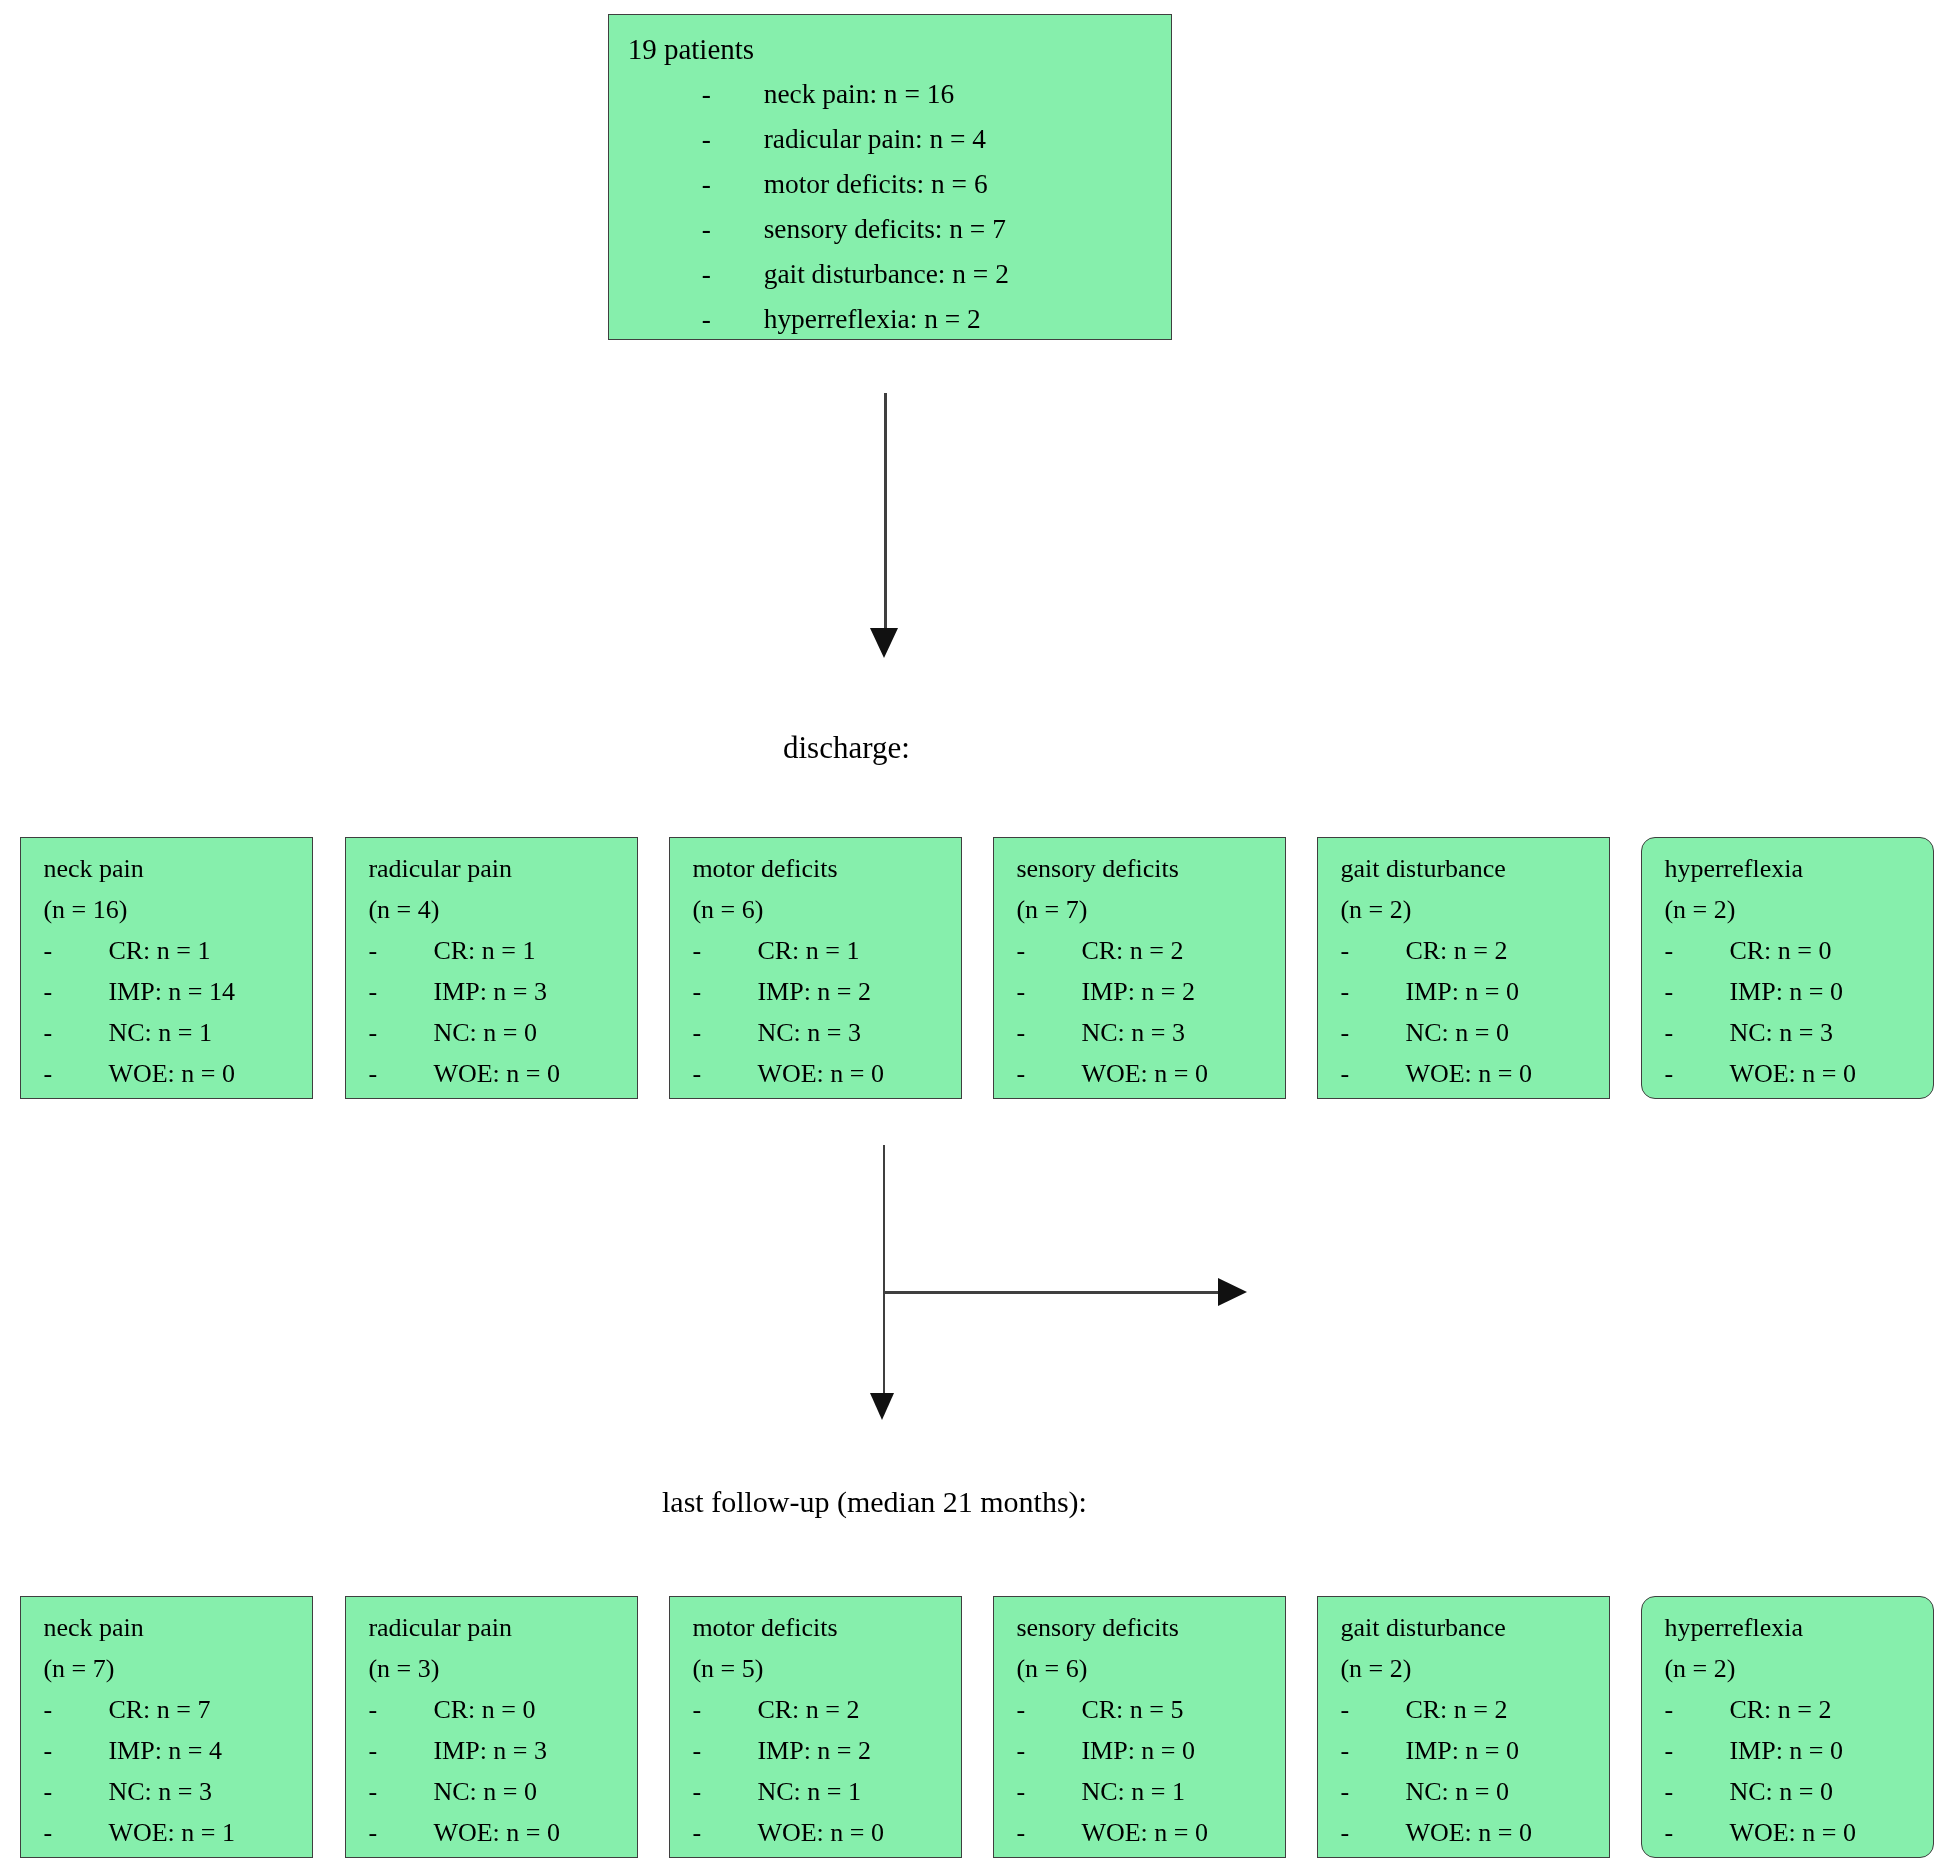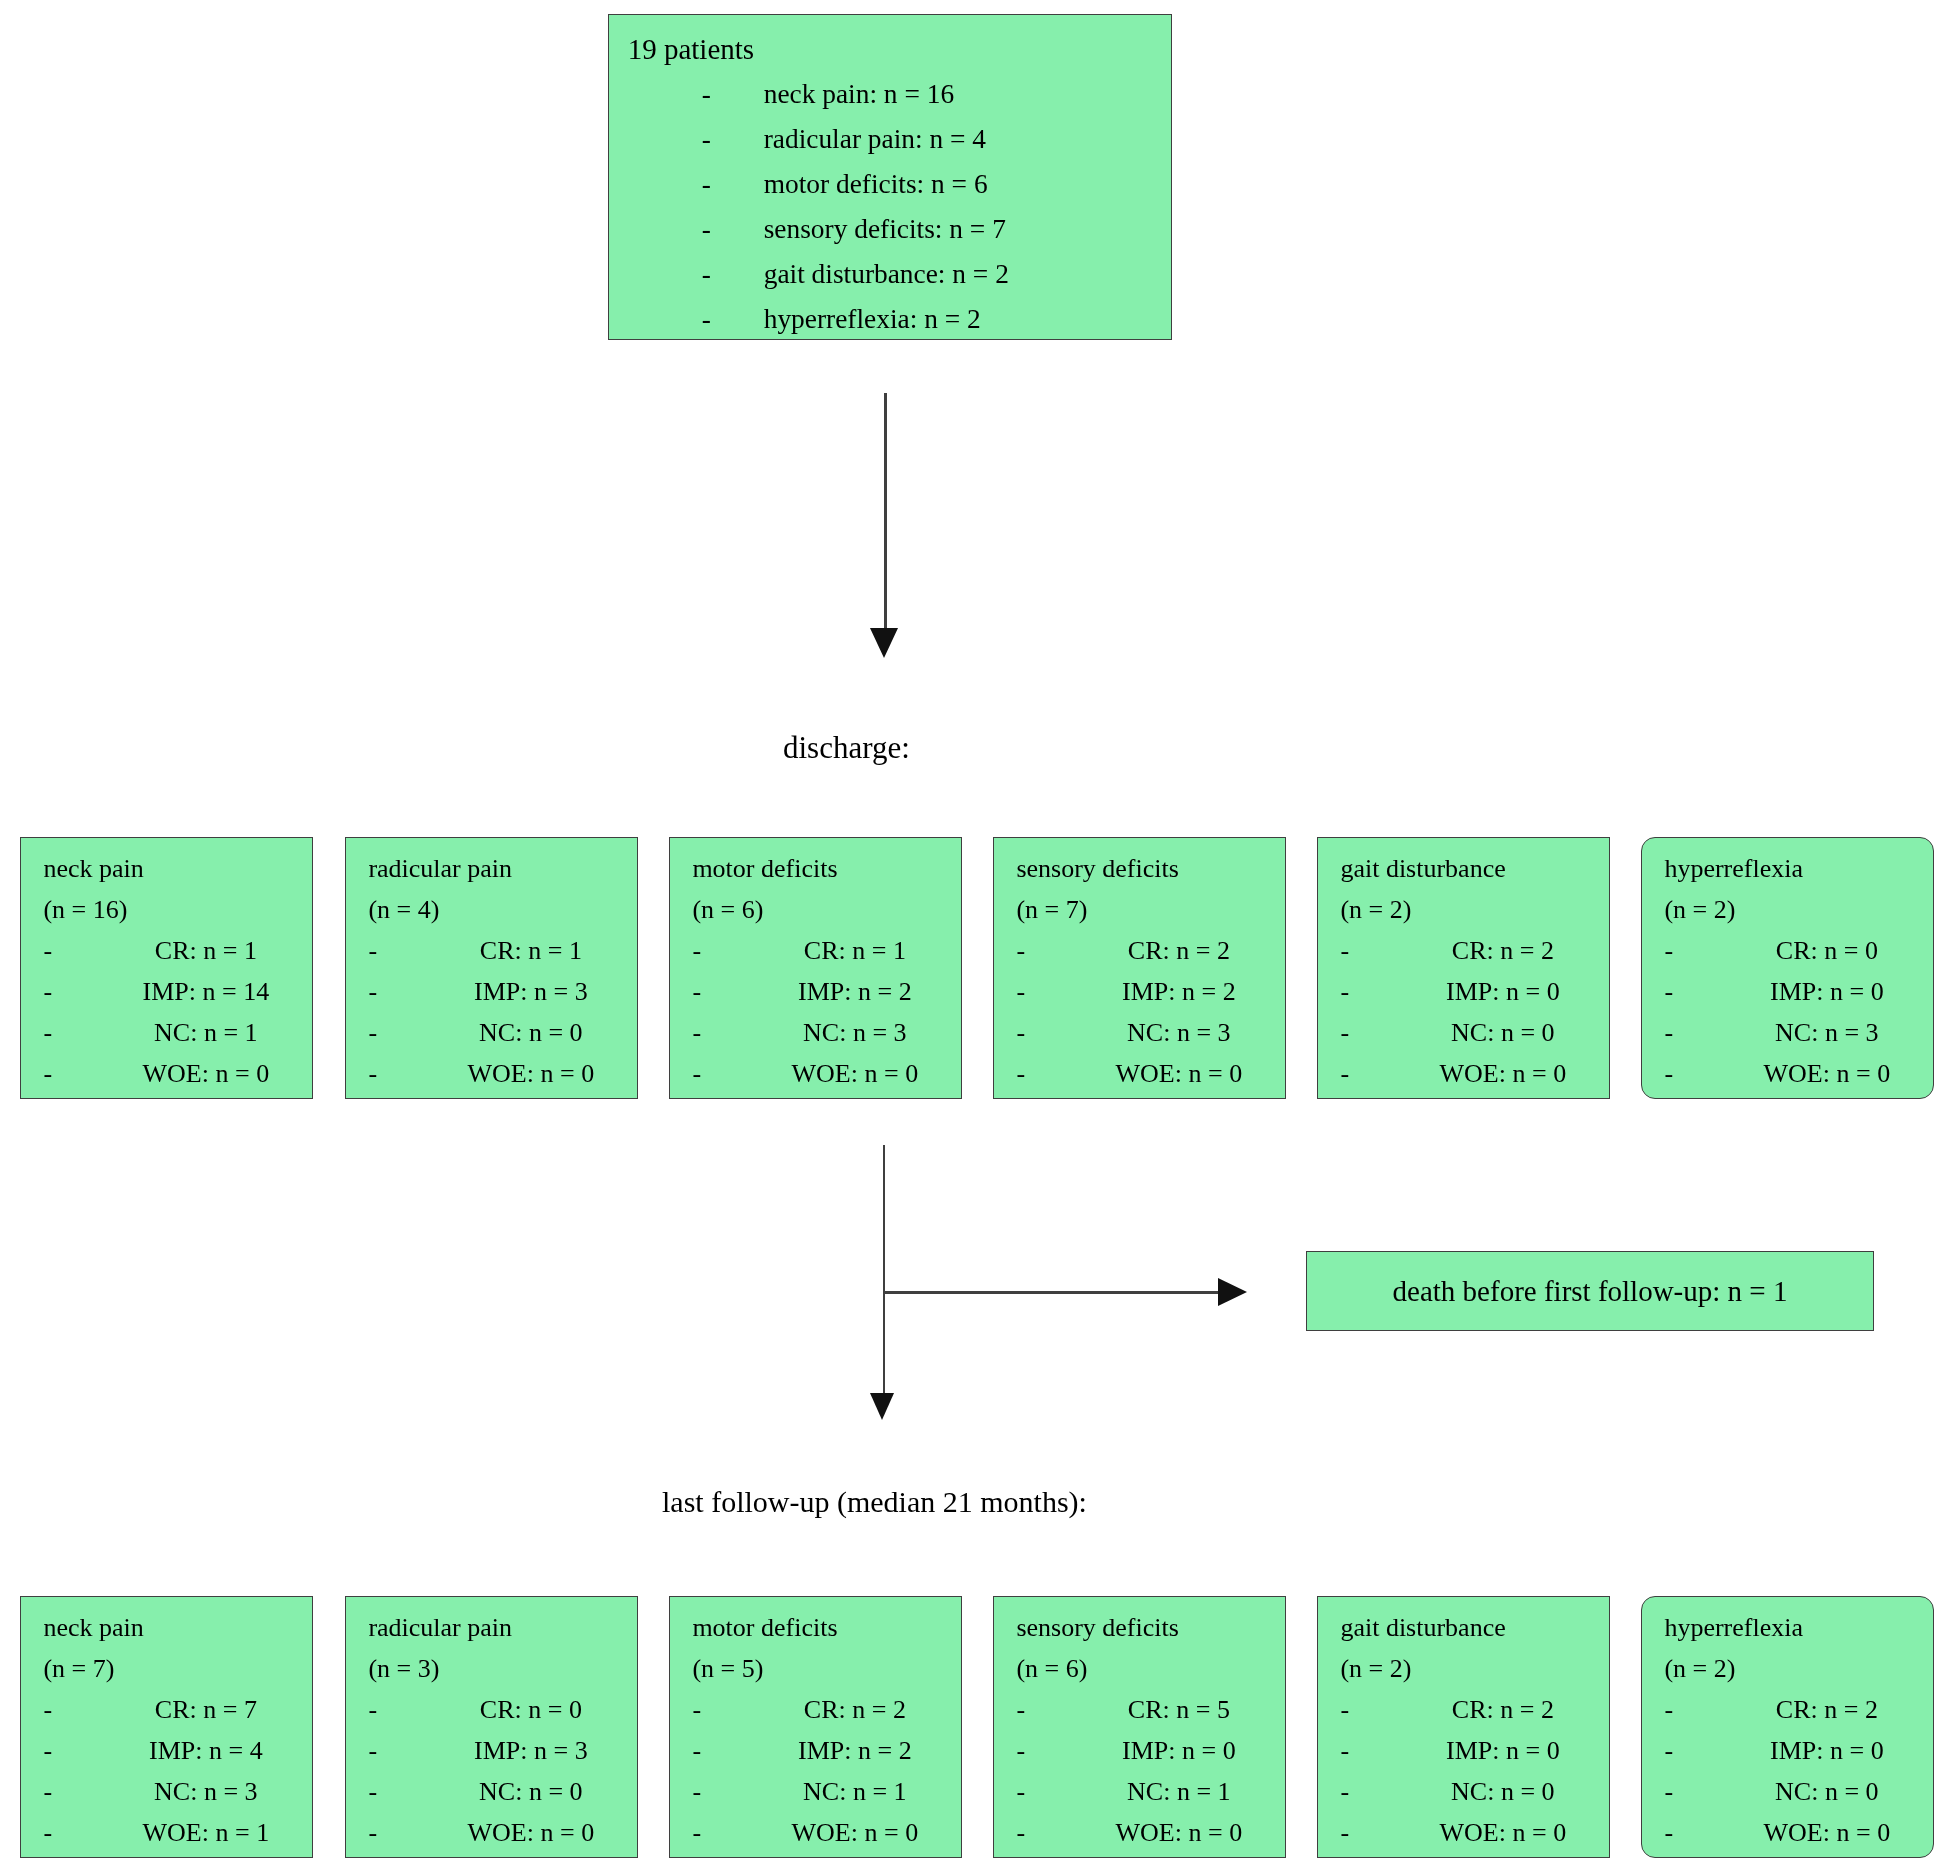--- a/index.html
+++ b/index.html
@@ -38,21 +38,21 @@
   .row1 { top: 837px; }
   .row2 { top: 1596px; }
   .col1 { left: 20px; }
   .col2 { left: 345px; }
   .col3 { left: 669px; }
   .col4 { left: 993px; }
   .col5 { left: 1317px; }
   .col6 { left: 1641px; border-radius: 14px; }
   .stage-box .bullet-row { display: flex; }
   .stage-box .marker { width: 65px; flex: none; }
-  .stage-box .outcome { flex: 1; text-align: center; }
+  .stage-box .outcome { flex: 1; }
   
   .stage-label {
     position: absolute;
     font-size: 31px;
     white-space: nowrap;
   }
   .label-discharge { left: 783px; top: 730px; }
   .label-followup  { left: 622px;  top: 1485px; font-size: 30px; margin-left: 40px; }
   
   .death-box {
@@ -245,23 +245,20 @@
         <span class="marker">-</span>
         <span class="outcome">WOE: n = 0</span>
       </div>
   </div>
 
   <div class="line vline2"></div>
   <div class="line hline1"></div>
   <div class="tri-right"></div>
   <div class="tri-down tri-down-2"></div>
 
-  <div class="box death-box">
-    <span>death before first follow-up: n = 1</span>
-  </div>
 
   <div class="stage-label label-followup">last follow-up (median 21 months):</div>
 
   <div class="box stage-box row2 col1">
     <div>neck pain</div>
     <div>(n = 7)</div>
     <div class="bullet-row">
         <span class="marker">-</span>
         <span class="outcome">CR: n = 7</span>
       </div>

